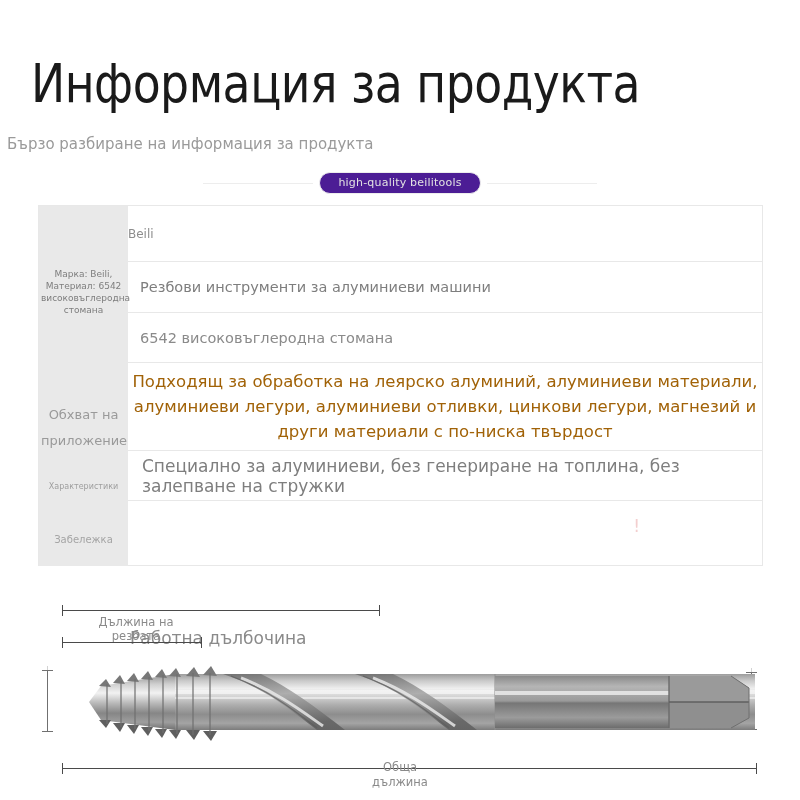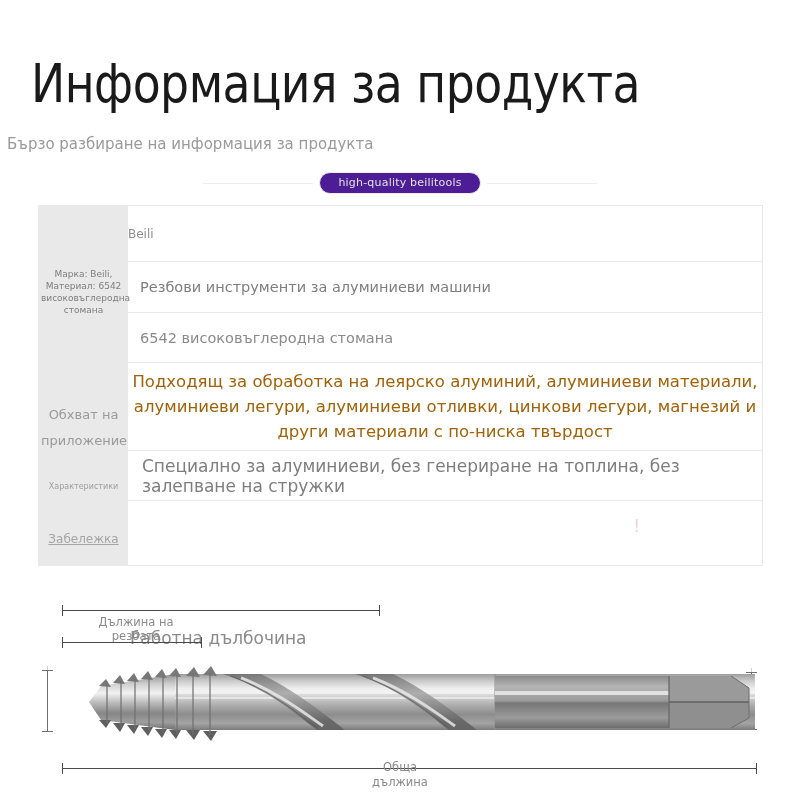--- a/index.html
+++ b/index.html
@@ -121,24 +121,23 @@
     color: #9a9a9a;
   }
   .spec-label.lbl-features {
     top: 275px;
     font-size: 8px;
     line-height: 11px;
     color: #9e9e9e;
   }
   .spec-label.lbl-note {
     top: 329px;
-    font-size: 12px;
+    font-size: 10px;
     line-height: 9px;
     color: #a5a5a5;
-    text-decoration: underline;
   }
 
   .spec-rows {
     flex: 1 1 auto;
     display: flex;
     flex-direction: column;
   }
   .spec-row {
     border-bottom: 1px solid #e8e8e8;
     box-sizing: border-box;

